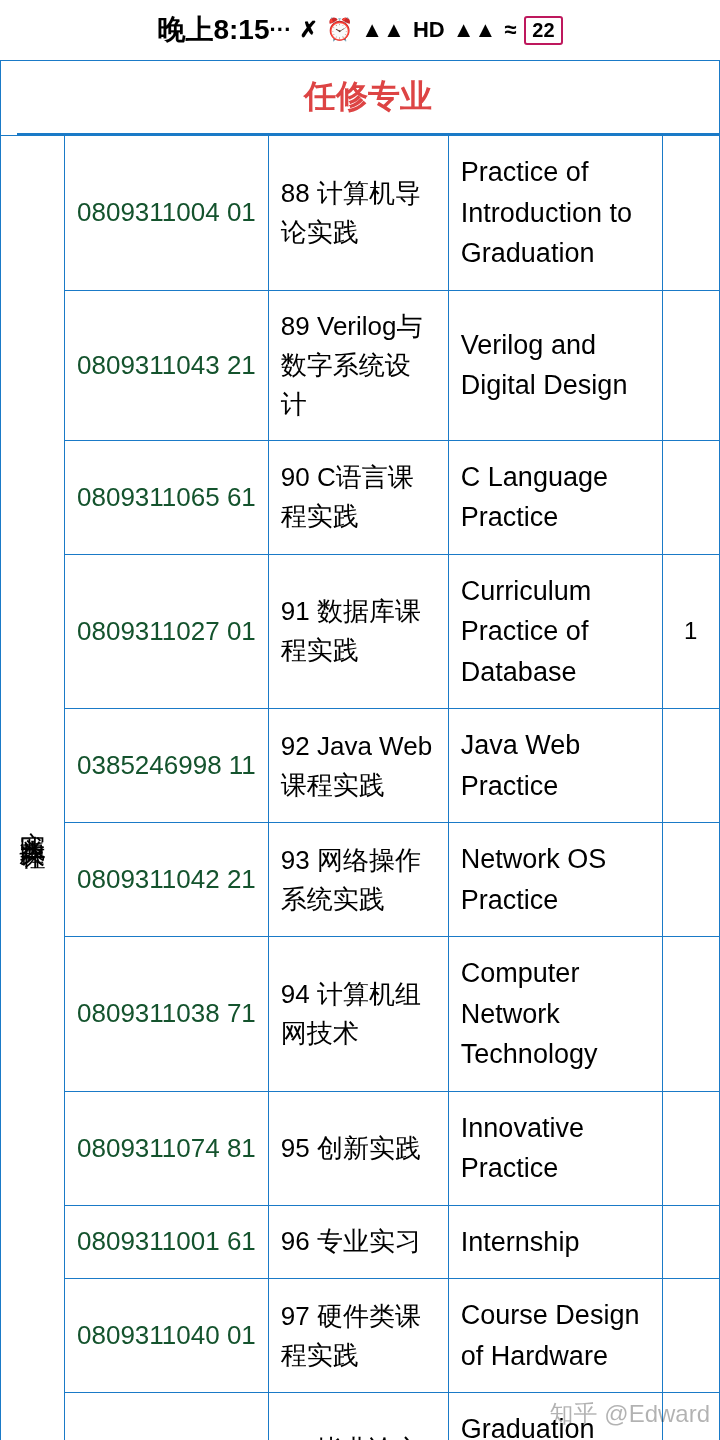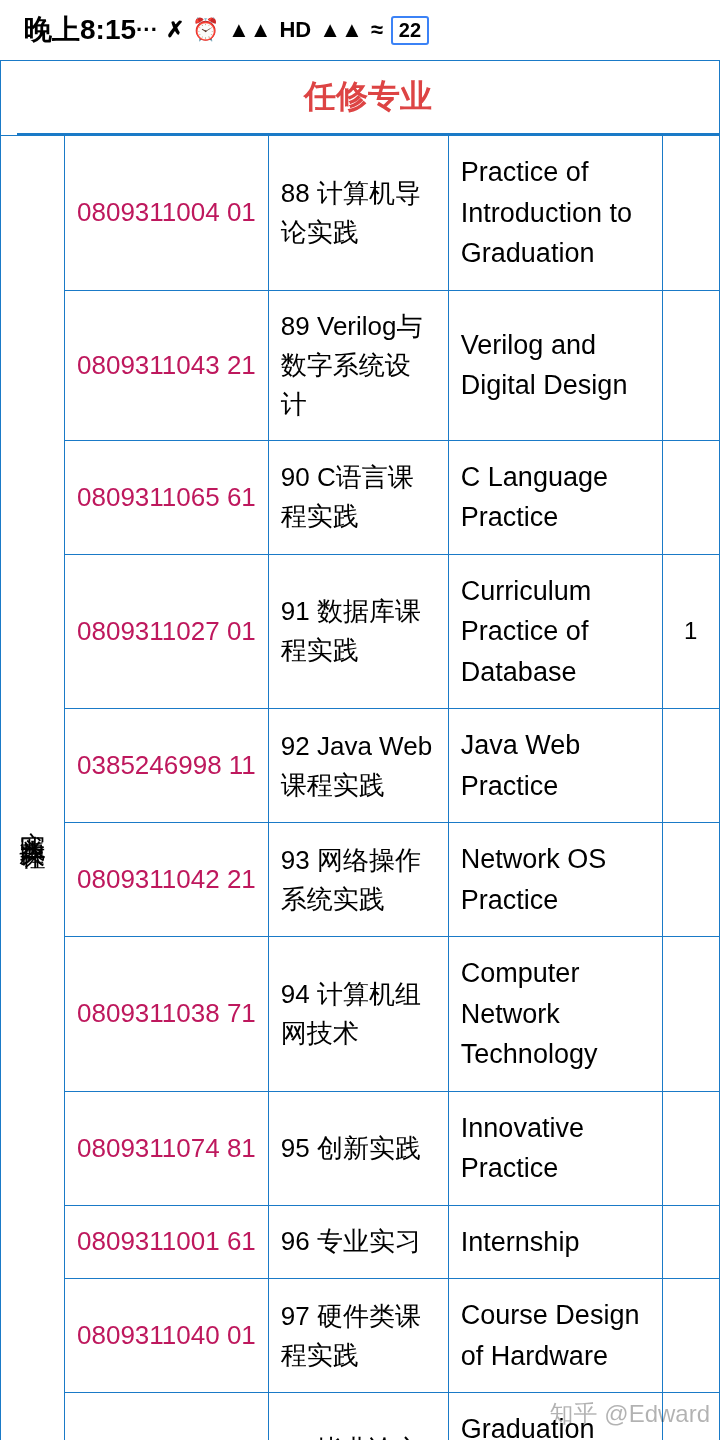--- a/index.html
+++ b/index.html
@@ -10,21 +10,21 @@
       font-family: -apple-system, 'PingFang SC', 'Hiragino Sans GB', sans-serif;
       font-size: 28px;
     }
 
     
     .status-bar {
       background: #fff;
       height: 60px;
       display: flex;
       align-items: center;
-      justify-content: flex-start;
+      justify-content: center;
       padding: 0 24px;
       font-size: 26px;
       font-weight: 600;
     }
     .status-bar .time { font-weight: bold; font-size: 28px; }
     .status-icons { display: flex; align-items: center; gap: 8px; font-size: 22px; }
 
     
     .table-wrap {
       width: 100%;
@@ -40,21 +40,21 @@
     td {
       border: 1.5px solid #1a7ac7;
       padding: 16px 12px;
       vertical-align: middle;
       line-height: 1.5;
     }
 
     .col-code {
       width: 170px;
       font-size: 26px;
-      color: #be185d;
+      color: #14532d;
       text-align: right;
       white-space: nowrap;
     }
 
     .col-zh {
       width: 190px;
       font-size: 26px;
       color: #000;
     }
 
@@ -106,21 +106,21 @@
 <div class="status-bar">
   <span class="time">晚上8:15</span>
   <div class="status-icons">
     <span>···</span>
     <span>✗</span>
     <span>⏰</span>
     <span>▲▲</span>
     <span>HD</span>
     <span>▲▲</span>
     <span>≈</span>
-    <span style="border:2px solid #3b82f6; border-radius:3px; padding: 1px 6px; font-size:20px;">22</span>
+    <span style="border:2px solid #be185d; border-radius:3px; padding: 1px 6px; font-size:20px;">22</span>
   </div>
 </div>
 
 <div style="border: 1.5px solid #1a7ac7; border-bottom: none;">
   <div class="section-header" style="font-size:32px; color:#d44; background:#fff; border-bottom: 2px solid #1a7ac7; margin-left: 16px;">任修专业</div>
 </div>
 
 <div class="table-wrap">
   <table>
     <tbody id="table-body">

